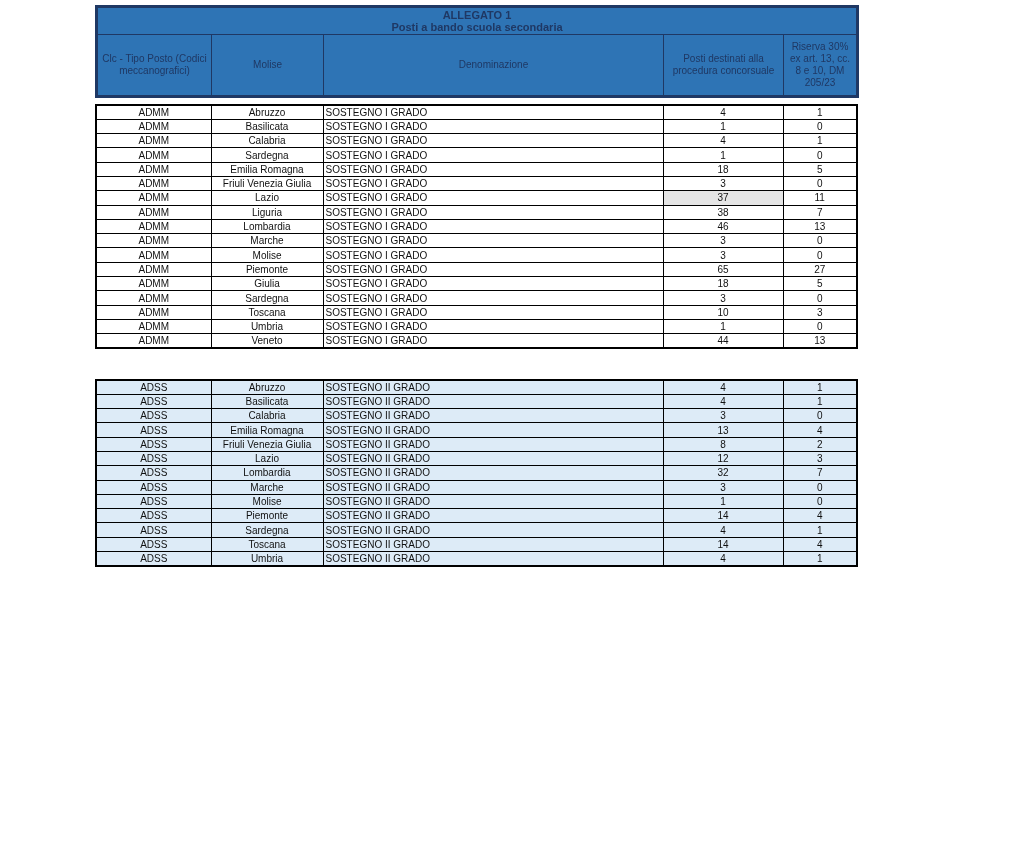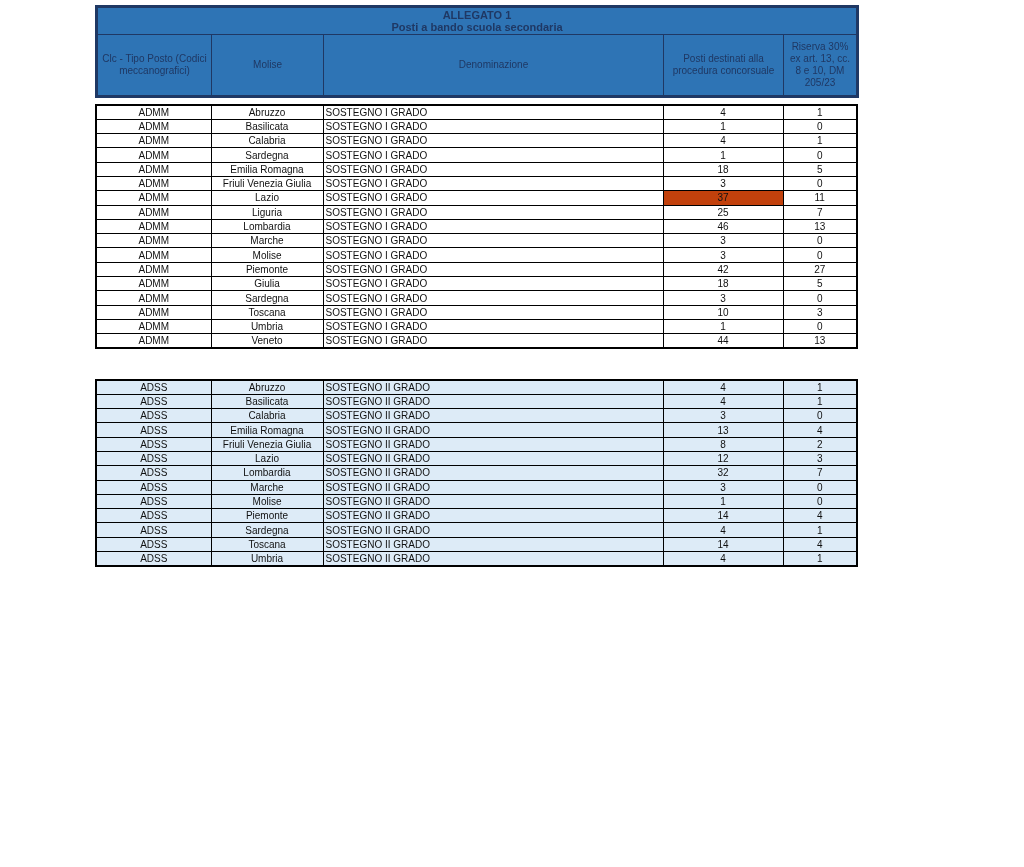--- a/index.html
+++ b/index.html
@@ -148,28 +148,28 @@
           <td style="background: rgb(255, 255, 255);">ADMM</td>
           <td style="background: rgb(255, 255, 255);">Friuli Venezia Giulia</td>
           <td class="left" style="background: rgb(255, 255, 255);">SOSTEGNO I GRADO</td>
           <td style="background: rgb(255, 255, 255);">3</td>
           <td style="background: rgb(255, 255, 255);">0</td>
         </tr>
         <tr>
           <td style="background: rgb(255, 255, 255);">ADMM</td>
           <td style="background: rgb(255, 255, 255);">Lazio</td>
           <td class="left" style="background: rgb(255, 255, 255);">SOSTEGNO I GRADO</td>
-          <td style="background: #c2410c;">37</td>
+          <td style="background: #e5e5e5;">37</td>
           <td style="background: rgb(255, 255, 255);">11</td>
         </tr>
         <tr>
           <td style="background: rgb(255, 255, 255);">ADMM</td>
           <td style="background: rgb(255, 255, 255);">Liguria</td>
           <td class="left" style="background: rgb(255, 255, 255);">SOSTEGNO I GRADO</td>
-          <td style="background: rgb(255, 255, 255);">25</td>
+          <td style="background: rgb(255, 255, 255);">38</td>
           <td style="background: rgb(255, 255, 255);">7</td>
         </tr>
         <tr>
           <td style="background: rgb(255, 255, 255);">ADMM</td>
           <td style="background: rgb(255, 255, 255);">Lombardia</td>
           <td class="left" style="background: rgb(255, 255, 255);">SOSTEGNO I GRADO</td>
           <td style="background: rgb(255, 255, 255);">46</td>
           <td style="background: rgb(255, 255, 255);">13</td>
         </tr>
         <tr>
@@ -183,21 +183,21 @@
           <td style="background: rgb(255, 255, 255);">ADMM</td>
           <td style="background: rgb(255, 255, 255);">Molise</td>
           <td class="left" style="background: rgb(255, 255, 255);">SOSTEGNO I GRADO</td>
           <td style="background: rgb(255, 255, 255);">3</td>
           <td style="background: rgb(255, 255, 255);">0</td>
         </tr>
         <tr>
           <td style="background: rgb(255, 255, 255);">ADMM</td>
           <td style="background: rgb(255, 255, 255);">Piemonte</td>
           <td class="left" style="background: rgb(255, 255, 255);">SOSTEGNO I GRADO</td>
-          <td style="background: rgb(255, 255, 255);">42</td>
+          <td style="background: rgb(255, 255, 255);">65</td>
           <td style="background: rgb(255, 255, 255);">27</td>
         </tr>
         <tr>
           <td style="background: rgb(255, 255, 255);">ADMM</td>
           <td style="background: rgb(255, 255, 255);">Giulia</td>
           <td class="left" style="background: rgb(255, 255, 255);">SOSTEGNO I GRADO</td>
           <td style="background: rgb(255, 255, 255);">18</td>
           <td style="background: rgb(255, 255, 255);">5</td>
         </tr>
         <tr>

